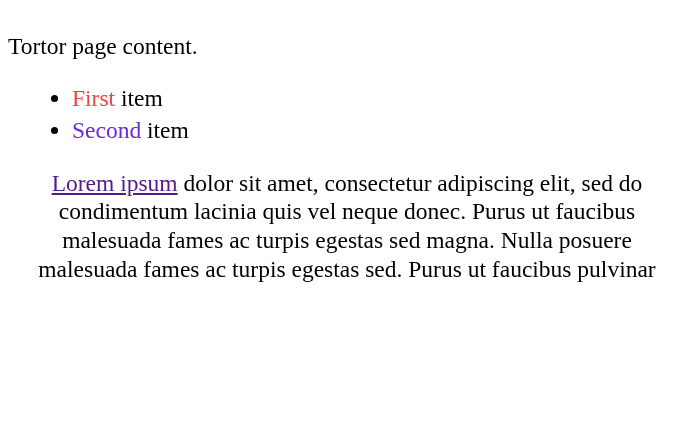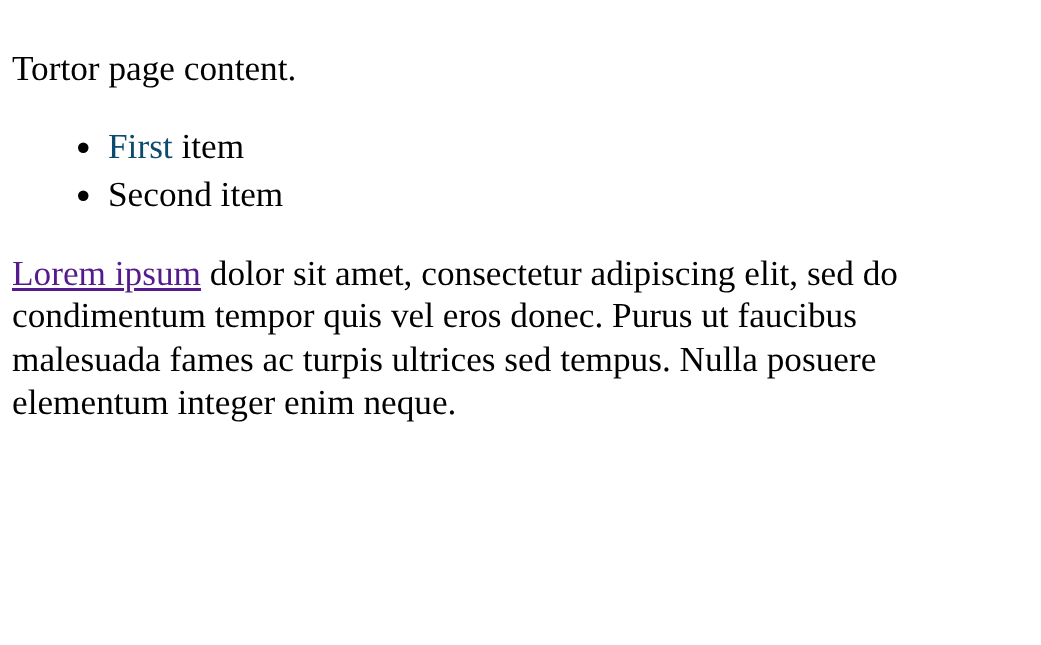--- a/index.html
+++ b/index.html
@@ -12,35 +12,35 @@
       line-height: 28.7px;
       width: 678px;
     }
     p { margin: 23.5px 0; }
     ul {
       margin: 23.5px 0;
       padding-left: 64px;
       list-style-type: disc;
     }
     li { margin: 0 0 4px 0; }
-    .pline { display: block; }
+    .pline { display: block; text-align: center; }
     a.lorem-link { text-decoration: underline; cursor: pointer; }
   </style>
 </head>
 <body>
 
 <p>Tortor page content.</p>
 
 <ul>
   <li>
-    <span style="color: #0c4a6e;">First</span><span> item</span>
+    <span style="color: #ef4444;">First</span><span> item</span>
   </li>
   <li>
-    <span style="color: #000000;">Second</span><span> item</span>
+    <span style="color: #6d28d9;">Second</span><span> item</span>
   </li>
 </ul>
 
 <p>
   <span class="pline"><a class="lorem-link" href="#" style="color: rgb(85, 26, 139);">Lorem ipsum</a><span> dolor sit amet, consectetur adipiscing elit, sed do</span></span>
-  <span class="pline">condimentum tempor quis vel eros donec. Purus ut faucibus</span>
-  <span class="pline">malesuada fames ac turpis ultrices sed tempus. Nulla posuere</span>
-  <span class="pline">elementum integer enim neque.</span>
+  <span class="pline">condimentum lacinia quis vel neque donec. Purus ut faucibus</span>
+  <span class="pline">malesuada fames ac turpis egestas sed magna. Nulla posuere</span>
+  <span class="pline">malesuada fames ac turpis egestas sed. Purus ut faucibus pulvinar</span>
 </p>
 
 </body></html>

